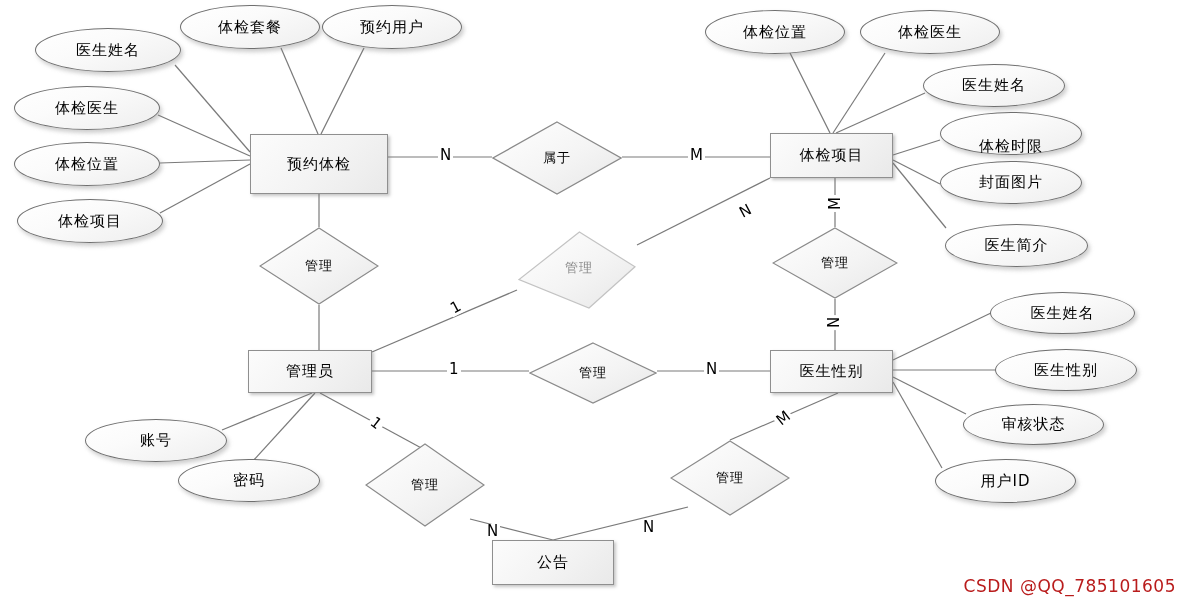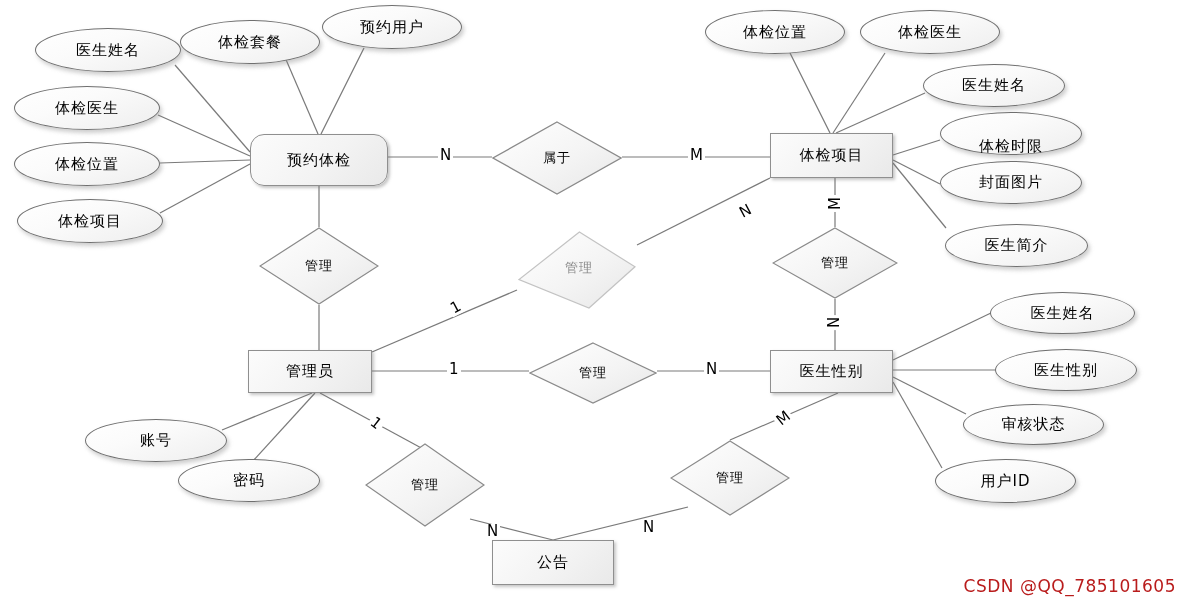--- a/index.html
+++ b/index.html
@@ -131,21 +131,21 @@
       <line x1="470" y1="519" x2="553" y2="540" stroke="#7a7a7a" stroke-width="1.2"></line>
       <line x1="838" y1="393" x2="730" y2="440" stroke="#7a7a7a" stroke-width="1.2"></line>
       <line x1="688" y1="507" x2="553" y2="540" stroke="#7a7a7a" stroke-width="1.2"></line>
       <line x1="993" y1="312" x2="893" y2="360" stroke="#7a7a7a" stroke-width="1.2"></line>
       <line x1="995" y1="370" x2="893" y2="370" stroke="#7a7a7a" stroke-width="1.2"></line>
       <line x1="966" y1="414" x2="893" y2="377" stroke="#7a7a7a" stroke-width="1.2"></line>
       <line x1="942" y1="468" x2="893" y2="382" stroke="#7a7a7a" stroke-width="1.2"></line>
     </svg>
 
   <div id="node-layer">
-      <div class="node entity" style="left: 250px; top: 134px; width: 138px; height: 52px; border-radius: 14px;">
+      <div class="node entity" style="left: 250px; top: 134px; width: 138px; height: 60px;">
         <span>预约体检</span>
       </div>
       <div class="node entity" style="left: 770px; top: 133px; width: 123px; height: 45px;">
         <span>体检项目</span>
       </div>
       <div class="node entity" style="left: 248px; top: 350px; width: 124px; height: 43px;">
         <span>管理员</span>
       </div>
       <div class="node entity" style="left: 770px; top: 350px; width: 123px; height: 43px;">
         <span>医生性别</span>
@@ -158,21 +158,21 @@
       </div>
       <div class="node attribute" style="left: 14px; top: 86px; width: 146px; height: 44px;">
         <span>体检医生</span>
       </div>
       <div class="node attribute" style="left: 14px; top: 142px; width: 146px; height: 44px;">
         <span>体检位置</span>
       </div>
       <div class="node attribute" style="left: 17px; top: 199px; width: 146px; height: 44px;">
         <span>体检项目</span>
       </div>
-      <div class="node attribute" style="left: 180px; top: 20px; width: 140px; height: 44px;">
+      <div class="node attribute" style="left: 180px; top: 5px; width: 140px; height: 44px;">
         <span>体检套餐</span>
       </div>
       <div class="node attribute" style="left: 322px; top: 5px; width: 140px; height: 44px;">
         <span>预约用户</span>
       </div>
       <div class="node attribute" style="left: 705px; top: 10px; width: 140px; height: 44px;">
         <span>体检位置</span>
       </div>
       <div class="node attribute" style="left: 860px; top: 10px; width: 140px; height: 44px;">
         <span>体检医生</span>

